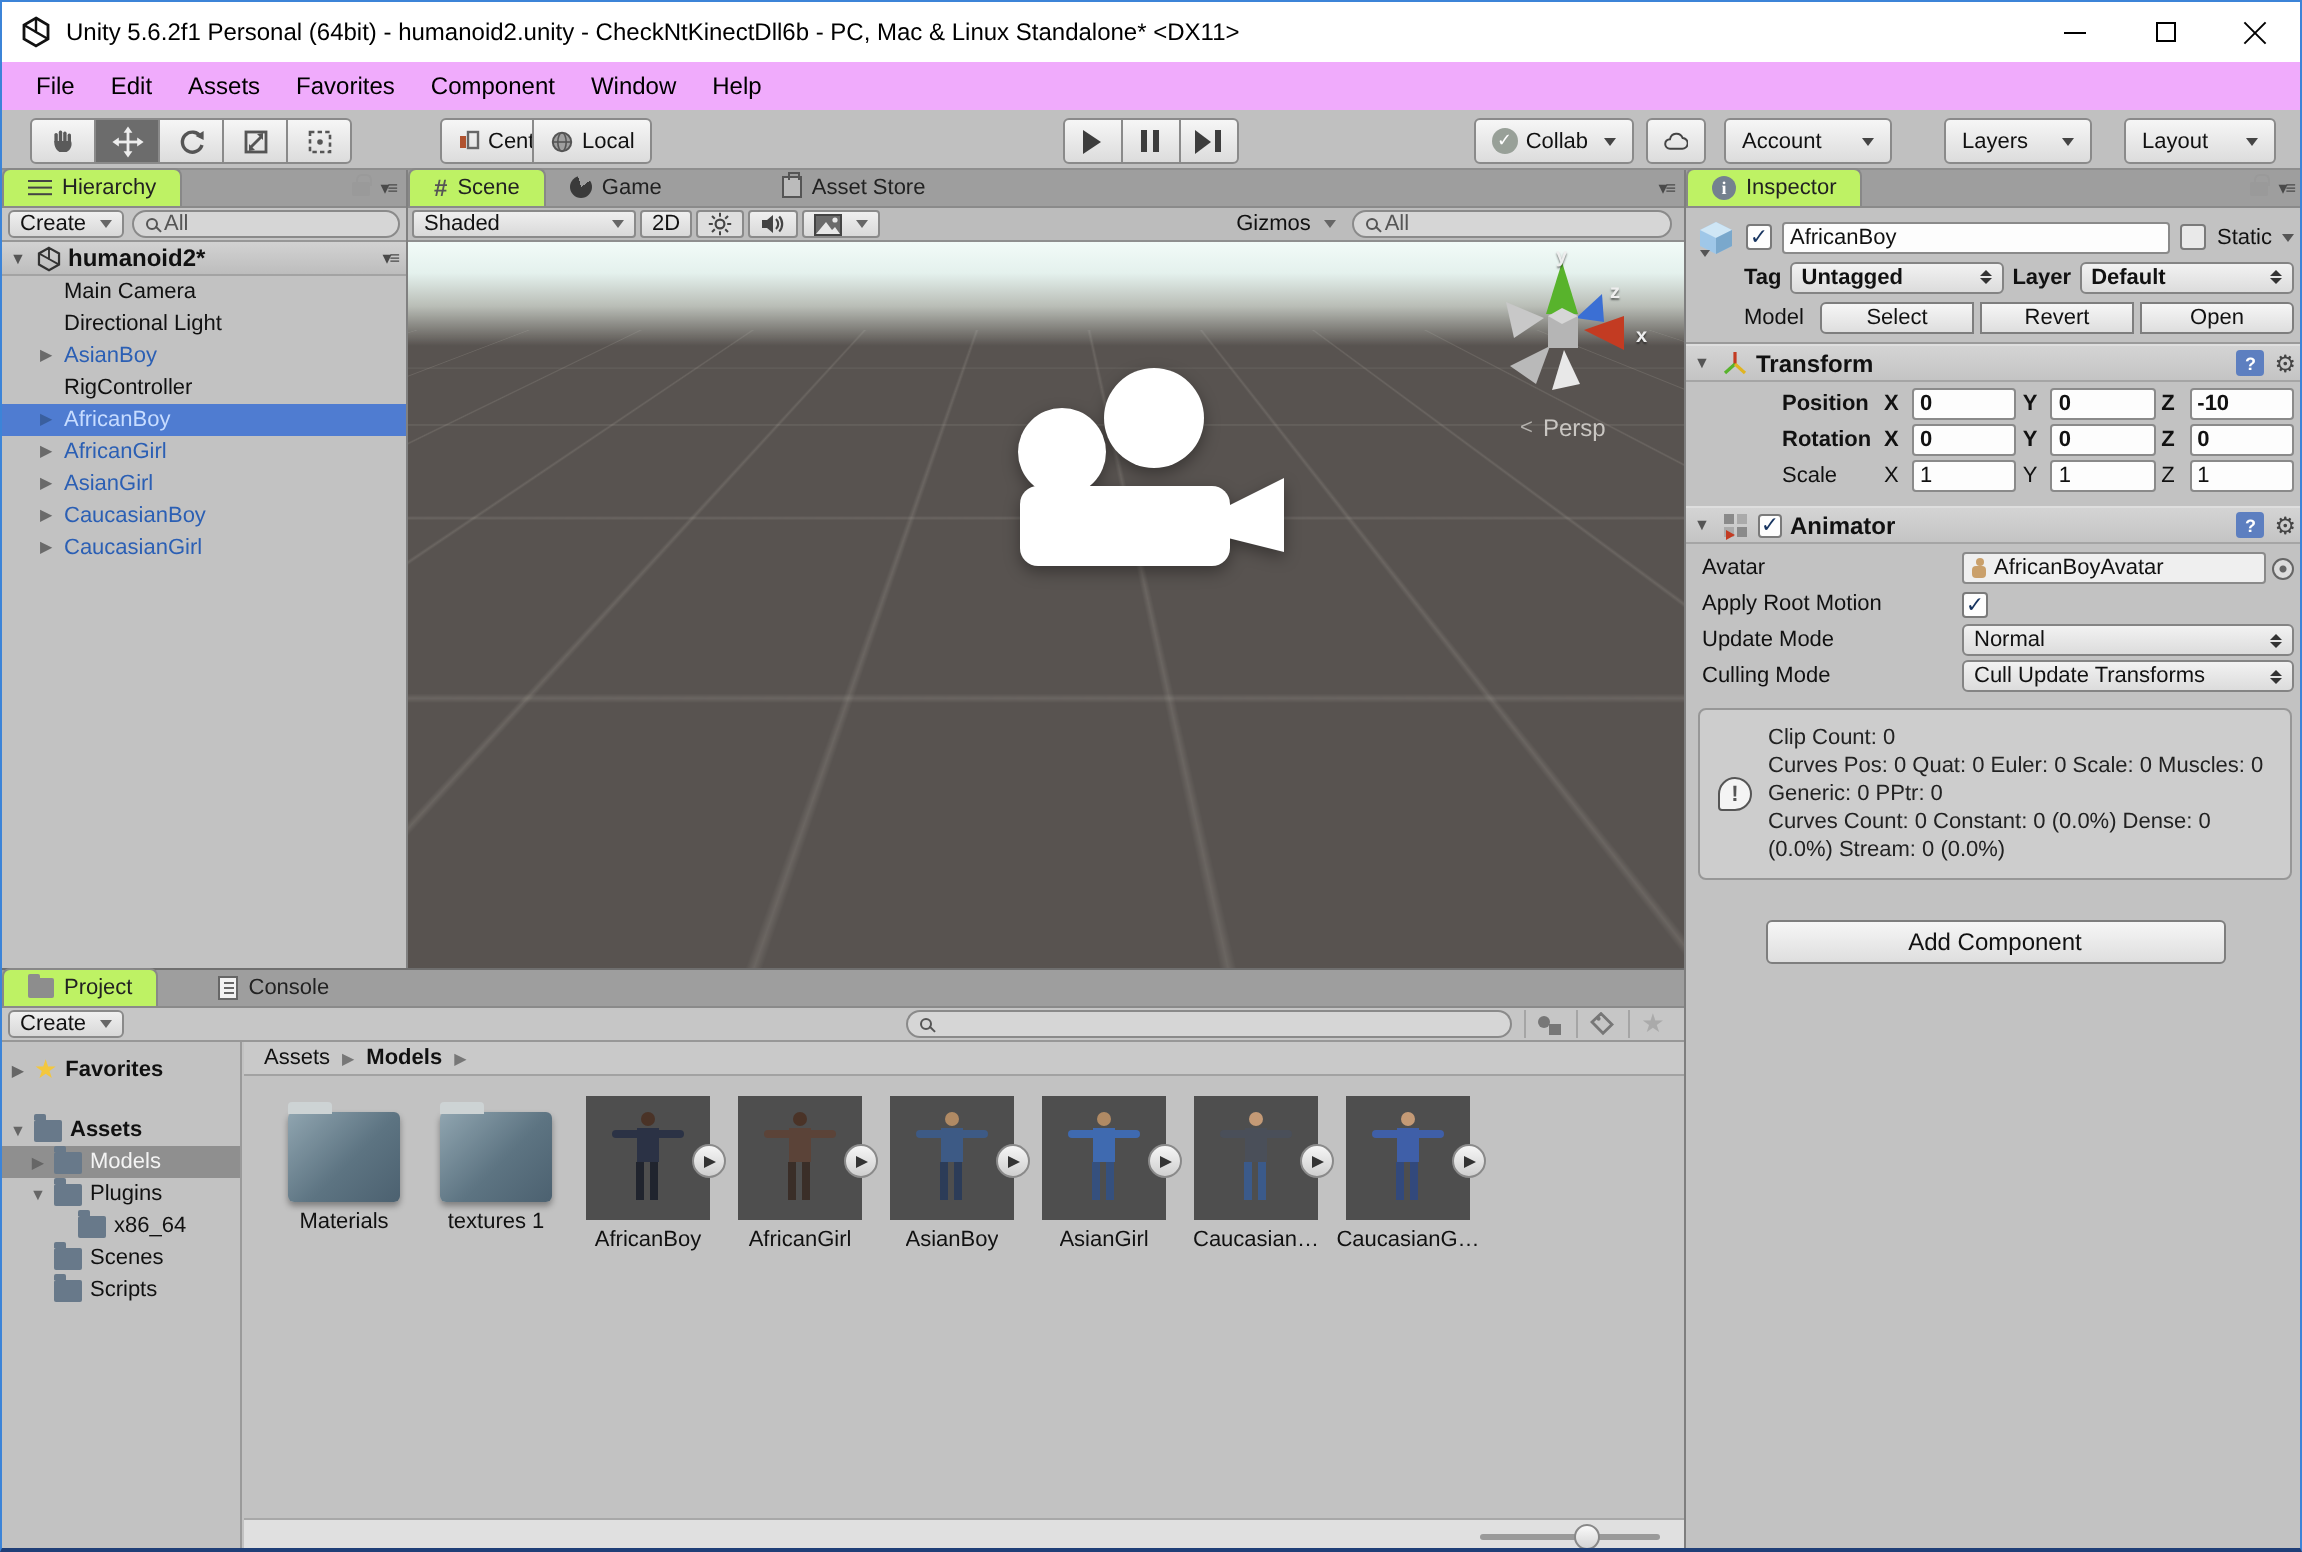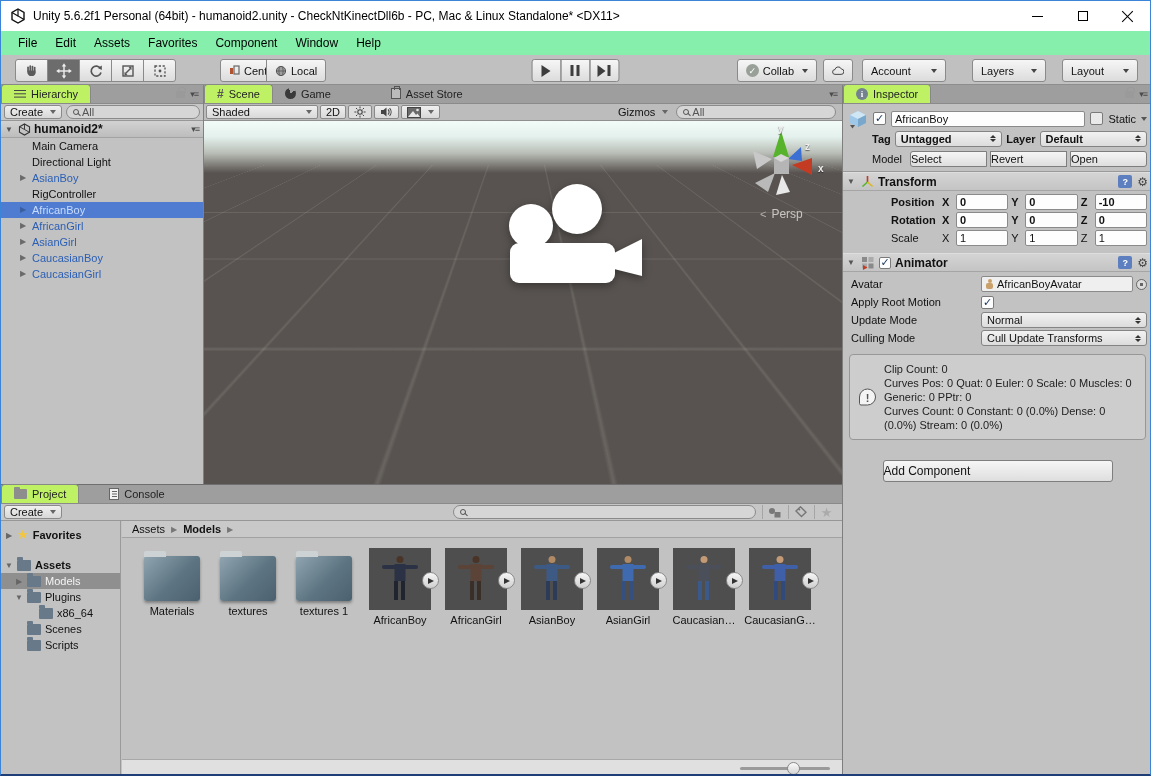--- a/index.html
+++ b/index.html
@@ -13,21 +13,21 @@
   .titlebar .title{font-size:12px;color:#000;}
   .win-controls{position:absolute;right:0;top:0;height:30px;display:flex;}
   .winbtn{width:45px;height:30px;display:flex;align-items:center;justify-content:center;color:#000;font-size:12px;}
   .glyph-min{width:11px;height:0;border-top:1px solid #000;display:inline-block;}
   .glyph-max{width:10px;height:10px;border:1px solid #000;display:inline-block;}
   .glyph-close{position:relative;width:12px;height:12px;display:inline-block;}
   .glyph-close::before,.glyph-close::after{content:'';position:absolute;left:5px;top:-1px;width:1px;height:15px;background:#000;}
   .glyph-close::before{transform:rotate(45deg);} .glyph-close::after{transform:rotate(-45deg);}
 
   
-  .menubar{position:absolute;left:0;top:30px;width:100%;height:24px;background:#86efac;display:flex;align-items:center;padding-left:8px;}
+  .menubar{position:absolute;left:0;top:30px;width:100%;height:24px;background:#f0abfc;display:flex;align-items:center;padding-left:8px;}
   .menubar .menu{padding:0 9px;font-size:12px;color:#000;line-height:24px;}
 
   
   .toolbar{position:absolute;left:0;top:54px;width:100%;height:30px;background:#c0c0c0;border-bottom:1px solid #8e8e8e;}
   .toolbtn{position:absolute;top:4px;height:23px;background:linear-gradient(#f6f6f6,#dcdcdc);border:1px solid #8a8a8a;display:flex;align-items:center;justify-content:center;}
   .tools{position:absolute;left:14px;top:4px;display:flex;}
   .tools .toolbtn{position:static;width:33px;margin-left:-1px;}
   .tools .toolbtn:first-child{border-radius:3px 0 0 3px;margin-left:0;}
   .tools .toolbtn:last-child{border-radius:0 3px 3px 0;}
   .toolbtn.sel{background:#6c6c6c;}
@@ -48,21 +48,21 @@
   .mag::after{content:'';position:absolute;width:4px;height:1.3px;background:#555;transform:rotate(45deg);right:-3px;bottom:-1px;}
   .lockicon{width:9px;height:7px;background:#9a9a9a;position:relative;border-radius:1px;}
   .lockicon::before{content:'';position:absolute;left:1.5px;top:-4px;width:6px;height:5px;border:1.5px solid #9a9a9a;border-bottom:none;border-radius:3px 3px 0 0;}
   .panelmenu{color:#4a4a4a;font-size:9px;letter-spacing:-1px;}
   .updn{display:inline-flex;flex-direction:column;align-items:center;gap:1px;margin-left:auto;}
   .updn::before{content:'';width:0;height:0;border-bottom:3px solid #333;border-left:3px solid transparent;border-right:3px solid transparent;}
   .updn::after{content:'';width:0;height:0;border-top:3px solid #333;border-left:3px solid transparent;border-right:3px solid transparent;}
   .checkbox{width:13px;height:13px;background:#fdfdfd;border:1px solid #7a7a7a;border-radius:2px;display:inline-flex;align-items:center;justify-content:center;color:#16335f;font-weight:bold;font-size:11px;flex:none;}
   .fieldbox{background:#fdfdfd;border:1px solid #8a8a8a;border-radius:2px;height:16px;display:flex;align-items:center;padding:0 3px;overflow:hidden;white-space:nowrap;}
   .dropdown{background:linear-gradient(#f2f2f2,#dcdcdc);border:1px solid #848484;border-radius:3px;height:16px;display:flex;align-items:center;padding:0 5px;overflow:hidden;white-space:nowrap;}
-  .btn{background:linear-gradient(#f6f6f6,#dedede);border:1px solid #7e7e7e;border-radius:3px;display:flex;align-items:center;}
+  .btn{background:linear-gradient(#f6f6f6,#dedede);border:1px solid #7e7e7e;border-radius:3px;display:flex;align-items:center;justify-content:center;}
   .foldtri{color:#555;font-size:8px;width:10px;flex:none;}
   .gear{font-size:12px;color:#444;}
   .helpbook{width:14px;height:13px;background:#5d7fc0;border-radius:2px;color:#fff;font-size:9px;font-weight:bold;display:inline-flex;align-items:center;justify-content:center;}
   .picker{width:11px;height:11px;border:1px solid #666;border-radius:50%;background:radial-gradient(circle at 50% 50%, #666 1.5px, #ddd 2px);flex:none;}
 
   
   .tabbar{height:19px;background:#9e9e9e;border-bottom:1px solid #8a8a8a;display:flex;align-items:flex-end;position:relative;}
   .tab{height:19px;display:inline-flex;align-items:center;gap:5px;padding:0 12px;color:#222;}
   .tab.active{background:#bef264;border:1px solid #888;border-bottom:none;border-radius:4px 4px 0 0;}
   .tab-right{position:absolute;right:5px;top:4px;display:flex;align-items:center;gap:5px;}
@@ -734,24 +734,20 @@
           <span style="font-weight:bold;">Models</span>
           <span class="crumbsep">▶</span>
         </div>
         <div class="content">
           <div class="item">
               <div class="bigfolder"></div>
               <div class="itemlabel">Materials</div>
             </div>
           <div class="item">
               <div class="bigfolder"></div>
-              <div class="itemlabel">textures</div>
-            </div>
-          <div class="item">
-              <div class="bigfolder"></div>
               <div class="itemlabel">textures 1</div>
             </div>
           <div class="item">
               <div class="thumb" style="--shirt:#2b3245;--pants:#20242e;">
                 <div class="fig">
                   <div class="head" style="background:#4a3327;"></div>
                   <div class="arms"></div>
                   <div class="torso"></div>
                   <div class="legL"></div>
                   <div class="legR"></div>

